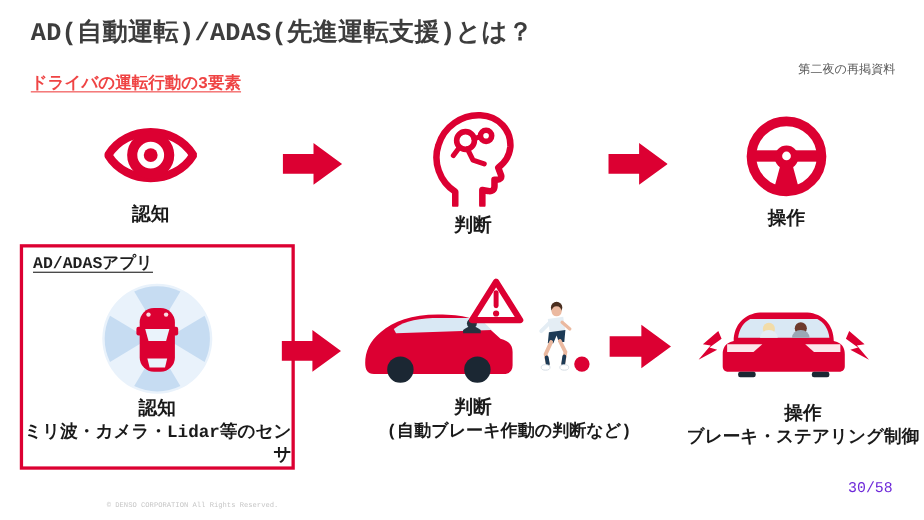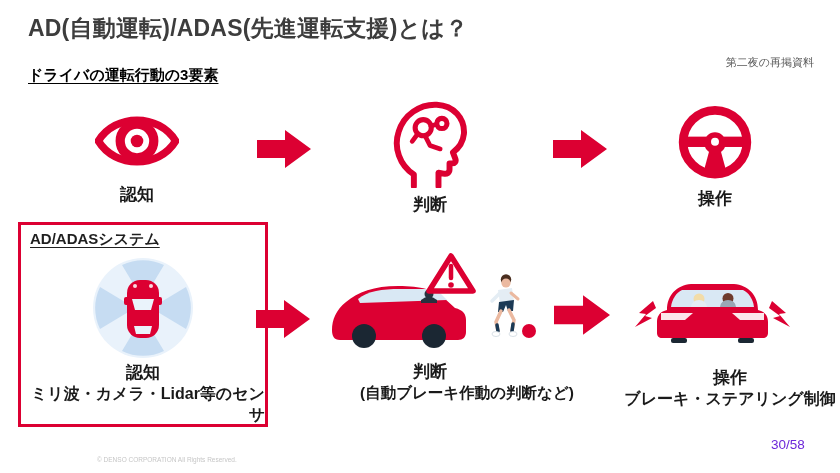--- a/index.html
+++ b/index.html
@@ -1,20 +1,20 @@
 <!DOCTYPE html>
 <html><head>
 <meta charset="utf-8">
 <style>
   html,body{margin:0;padding:0;background:#fff;}
   .slide{position:relative;width:840px;height:473px;background:#ffffff;overflow:hidden;
-         font-family:Liberation Sans, sans-serif;}
+         font-family:Liberation Mono, monospace;}
   .title{position:absolute;left:28px;top:13px;font-size:23px;font-weight:bold;color:#3d3d3d;letter-spacing:.2px;}
   .annotation{position:absolute;right:26px;top:55px;font-size:11px;color:#595959;}
-  .subtitle{position:absolute;left:28px;top:66px;font-size:15px;font-weight:bold;color:#000000;
+  .subtitle{position:absolute;left:28px;top:66px;font-size:15px;font-weight:bold;color:#ef4444;
             text-decoration:underline;text-underline-offset:3px;}
 
   .step{position:absolute;width:160px;text-align:center;}
   .step .icon{display:block;margin:0 auto;}
   .step .label{display:block;margin-top:5px;font-size:17px;font-weight:bold;color:#1a1a1a;}
   #step-cognition{left:57px;top:104px;}
   #step-judgment{left:350px;top:98px;}
   #step-operation{left:635px;top:104px;}
 
   .arrow{position:absolute;}
@@ -92,21 +92,21 @@
       <circle cx="50" cy="48" r="40" fill="none" stroke="#DC0032" stroke-width="11"></circle>
       <rect x="10" y="41" width="80" height="13" fill="#DC0032"></rect>
       <polygon points="43,58 57,58 64,84 36,84" fill="#DC0032"></polygon>
       <circle cx="50" cy="49" r="13.5" fill="#DC0032"></circle>
       <circle cx="50" cy="47.5" r="5" fill="#ffffff"></circle>
     </svg>
     <span class="label">操作</span>
   </div>
 
   <div class="adas-box">
-    <div class="box-title">AD/ADASシステム</div>
+    <div class="box-title">AD/ADASアプリ</div>
     <div class="sensor-wrap">
       <svg width="104" height="104" viewBox="0 0 104 104">
         <circle cx="52" cy="52" r="50" fill="#E9F2FB"></circle>
         <path d="M52,44 L31,9 A48,48 0 0 1 73,9 Z" fill="#C6DCF2"></path>
         <path d="M60,52 L95,31 A48,48 0 0 1 95,73 Z" fill="#C6DCF2"></path>
         <path d="M52,60 L73,95 A48,48 0 0 1 31,95 Z" fill="#C6DCF2"></path>
         <path d="M44,52 L9,73 A48,48 0 0 1 9,31 Z" fill="#C6DCF2"></path>
         <rect x="33" y="41" width="5" height="8" rx="2" fill="#DC0032"></rect>
         <rect x="66" y="41" width="5" height="8" rx="2" fill="#DC0032"></rect>
         <rect x="36" y="24" width="32" height="58" rx="13" fill="#DC0032"></rect>

